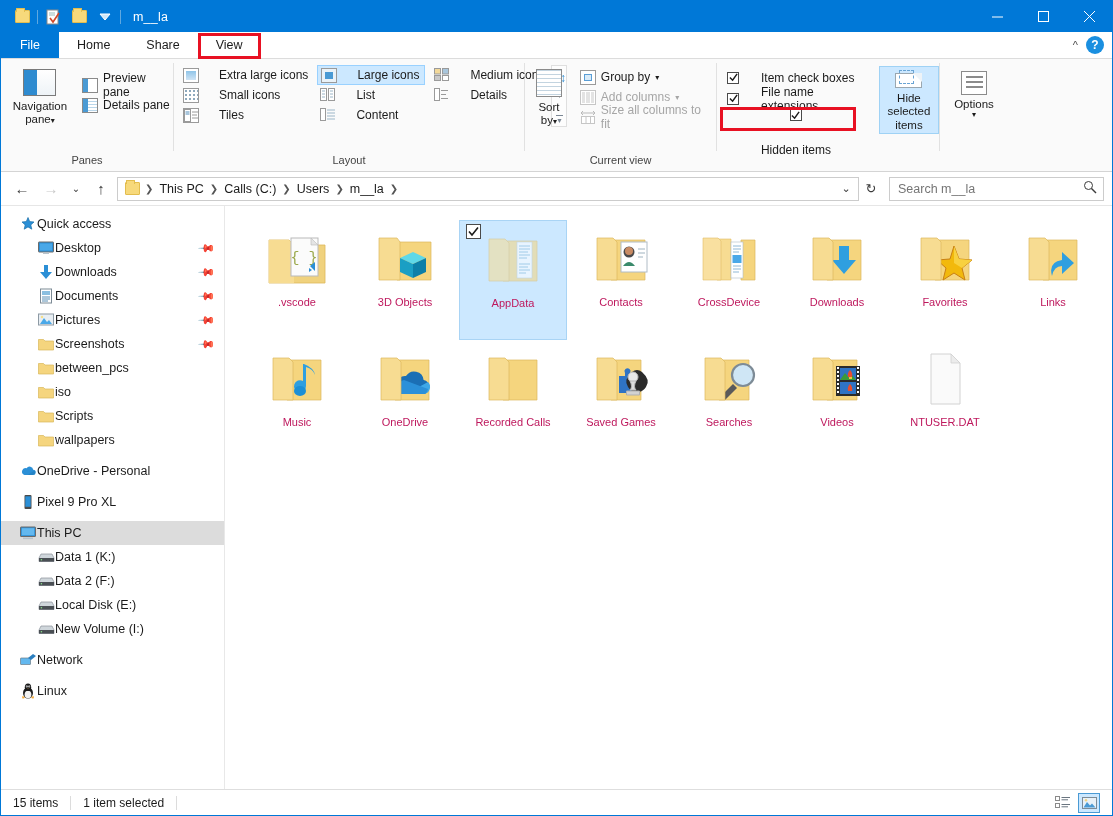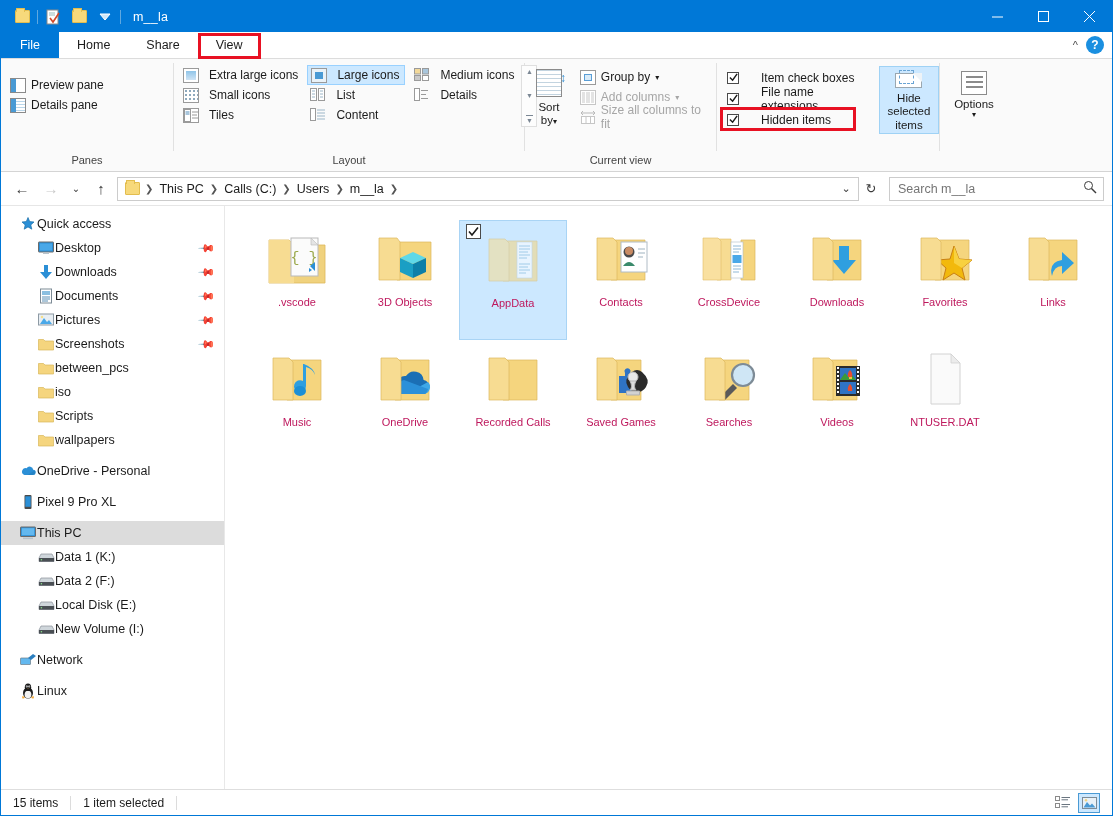--- a/index.html
+++ b/index.html
@@ -76,21 +76,21 @@
   .ic-pane { border:1px solid #8a8a8a; background:#fff; display:flex; }
   .ic-pane .a { width:5px; background:#4a9ad4; }
   .ic-pane .b { flex:1; background:#fff; }
   .ic-pane-d { border:1px solid #8a8a8a; background:#fff; display:flex; }
   .ic-pane-d .a { width:5px; background:#4a9ad4; }
   .ic-pane-d .b { flex:1; background:repeating-linear-gradient(#fff,#fff 2px,#b9d6ea 2px,#b9d6ea 3px); }
 
   
   .layout-cols { display:flex; }
   .lcol { display:flex; flex-direction:column; }
-  .litem { display:flex; align-items:center; gap:10px; height:20px; padding:0 5px 0 3px;
+  .litem { display:flex; align-items:center; gap:20px; height:20px; padding:0 5px 0 3px;
            font-size:12px; white-space:nowrap; }
   .litem.sel { background:#cce8ff; border:1px solid #99d1ff; }
   .ic-large { border:1px solid #9a9a9a; background:#eaf2f8; position:relative; }
   .ic-large:after { content:""; position:absolute; inset:3px; background:#4a9ad4; }
   .ic-xl { border:1px solid #9a9a9a; background:#fff; position:relative; }
   .ic-xl:after { content:""; position:absolute; inset:2px; background:linear-gradient(#8fc4e8,#cfe4f5); }
   .ic-dots { background:
       radial-gradient(circle, #8ea9bd 0.8px, transparent 1px) 0 0/4px 4px;
       border:1px solid #9a9a9a; background-color:#fff; }
   .ic-tiles { border:1px solid #9a9a9a; background:#fff; }
@@ -107,21 +107,21 @@
   .ic-groupby { border:1px solid #9a9a9a; background:#fff; position:relative; }
   .ic-groupby:after { content:""; position:absolute; inset:3px; border:1px solid #5a9ed6; background:#d9ebf8; }
   .ic-addcol { border:1px solid #c6c6c6; background:#fff; display:flex; gap:1px; padding:1px; }
   .ic-addcol i { flex:1; background:#e3e3e3; }
 
   
   .cbrow { display:flex; align-items:center; gap:22px; height:21px; padding:0 4px; font-size:12px; }
   .cbox { width:12px; height:12px; border:1px solid #4a4a4a; background:#fff;
           display:flex; align-items:center; justify-content:center; flex:0 0 12px; }
   .cbox .chk { width:9px; height:9px; }
-  .hidden-hl { position:relative; }
+  .hidden-hl { position:relative;flex-direction:column; }
   .hidden-hl .hlbox { position:absolute; left:-3px; top:-2px; width:136px; height:24px;
                       border:3px solid #e81123; background:transparent; pointer-events:none; }
 
   .hide-sel-btn { width:64px; background:#cce8ff; border:1px solid #9fd2f5;
                   display:flex; flex-direction:column; align-items:center; justify-content:flex-start;
                   font-size:11.5px; text-align:center; line-height:1.2; padding-top:6px;
                   height:68px; margin-top:1px; }
   .paper-icon { width:27px; height:30px; background:#fff; border:1px solid #9aa7b0; position:relative; margin-bottom:4px; }
   .paper-icon:after { content:""; position:absolute; right:-1px; top:-1px; border-width:0 9px 9px 0;
                       border-style:solid; border-color:transparent #eef3f7 transparent transparent; }
@@ -253,20 +253,28 @@
     <div class="tabs-right">
       <div class="chev-up">^</div>
       <div class="help-btn">?</div>
     </div>
   </div>
 
   <div class="ribbon">
 
     <div class="rgroup" style="width:172px;">
       <div class="gcontent">
+        <div class="big-btn" style="margin-left:6px;">
+          <span class="bi navpane-icon">
+              <span class="l"></span>
+              <span class="r"></span>
+            </span>
+          <span>Navigation</span>
+          <span><span>pane</span><span class="caret">▾</span></span>
+        </div>
         <div style="display:flex;flex-direction:column;margin-left:6px;padding-top:10px;">
           <div class="small-row">
             <span class="sicon ic-pane">
                 <span class="a"></span>
                 <span class="b"></span>
               </span>
             <span>Preview pane</span>
           </div>
           <div class="small-row">
             <span class="sicon ic-pane-d">

